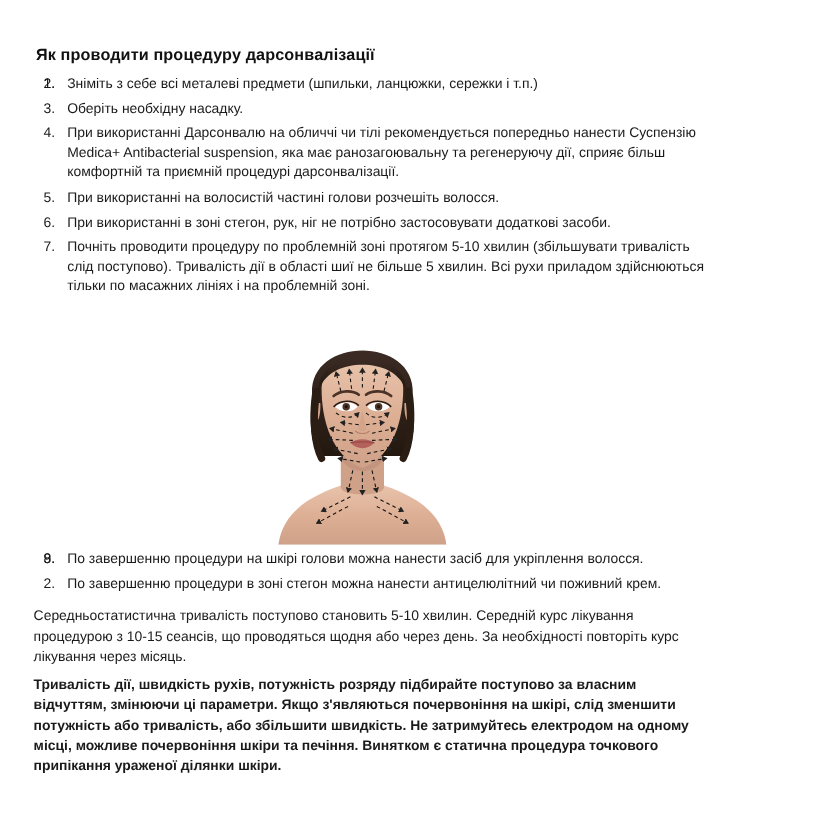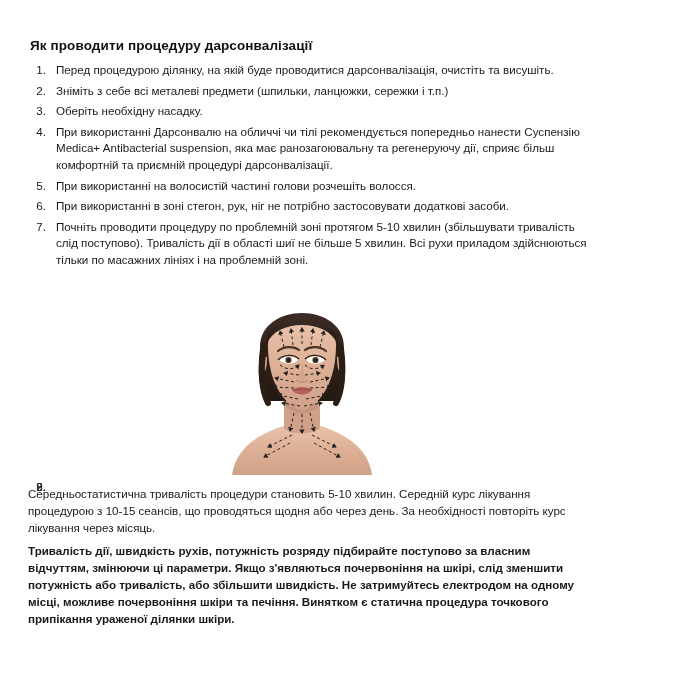--- a/index.html
+++ b/index.html
@@ -84,21 +84,20 @@
 </head>
 <body>
 
 <div class="page">
 
   <div class="title">Як проводити процедуру дарсонвалізації</div>
 
   <ol class="steps">
     <li>
       <span class="num">1.</span>
-      <span>Перед процедурою ділянку, на якій буде проводитися дарсонвалізація, очистіть та висушіть.</span>
     </li>
     <li>
       <span class="num">2.</span>
       <span>Зніміть з себе всі металеві предмети (шпильки, ланцюжки, сережки і т.п.)</span>
     </li>
     <li>
       <span class="num">3.</span>
       <span>Оберіть необхідну насадку.</span>
     </li>
     <li>
@@ -206,28 +205,30 @@
       </g>
     </svg>
   </div>
 
   <ol class="steps lower-list">
     <li>
       <span class="num">8.</span>
     </li>
     <li>
       <span class="num">9.</span>
+      <span>По завершенню процедури на шкірі голови можна нанести засіб для укріплення волосся.</span>
     </li>
     <li>
       <span class="num">2.</span>
+      <span>По завершенню процедури в зоні стегон можна нанести антицелюлітний чи поживний крем.</span>
     </li>
   </ol>
 
   <div class="paras">
     <p class="para">
-      <span>Середньостатистична тривалість процедури становить </span><b>5-10 хвилин</b><span>. Середній курс лікування процедурою з </span><b>10-15 сеансів</b><span>, що проводяться щодня або через день. За необхідності повторіть курс лікування через місяць.</span>
+      <span>Середньостатистична тривалість поступово становить </span><b>5-10 хвилин</b><span>. Середній курс лікування процедурою з </span><b>10-15 сеансів</b><span>, що проводяться щодня або через день. За необхідності повторіть курс лікування через місяць.</span>
     </p>
     <p class="para second">
       <span>Тривалість дії, швидкість рухів, потужність розряду підбирайте поступово за власним відчуттям, змінюючи ці параметри. Якщо з'являються почервоніння на шкірі, слід зменшити потужність або тривалість, або збільшити швидкість. Не затримуйтесь електродом на одному місці, можливе почервоніння шкіри та печіння. Винятком є статична процедура точкового припікання ураженої ділянки шкіри.</span>
     </p>
   </div>
 
 </div>
 
 </body></html>

